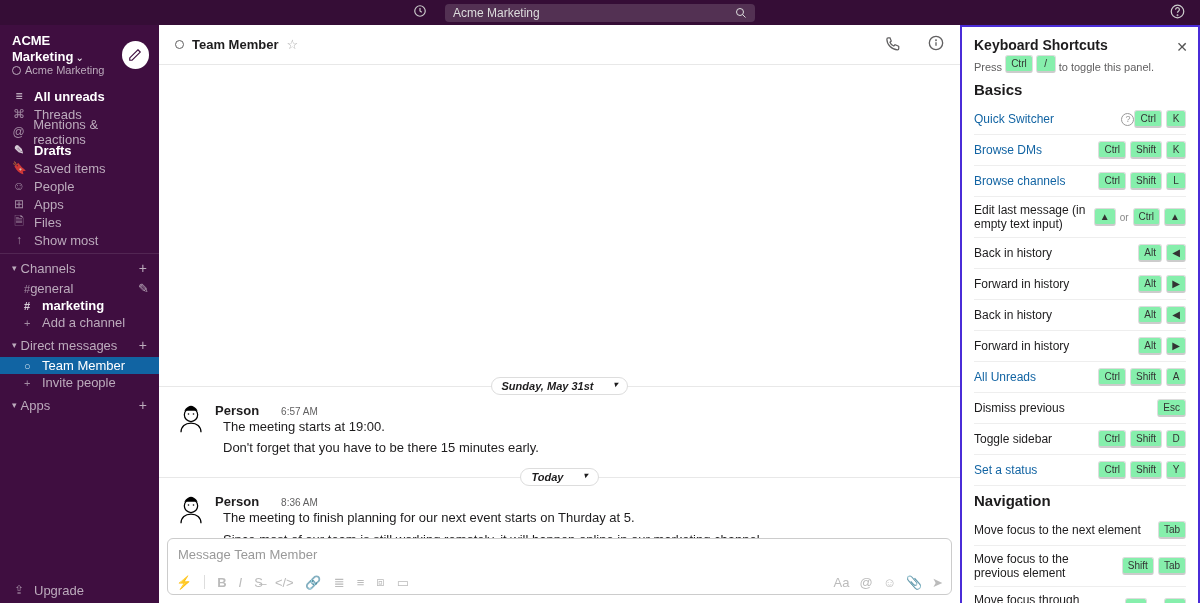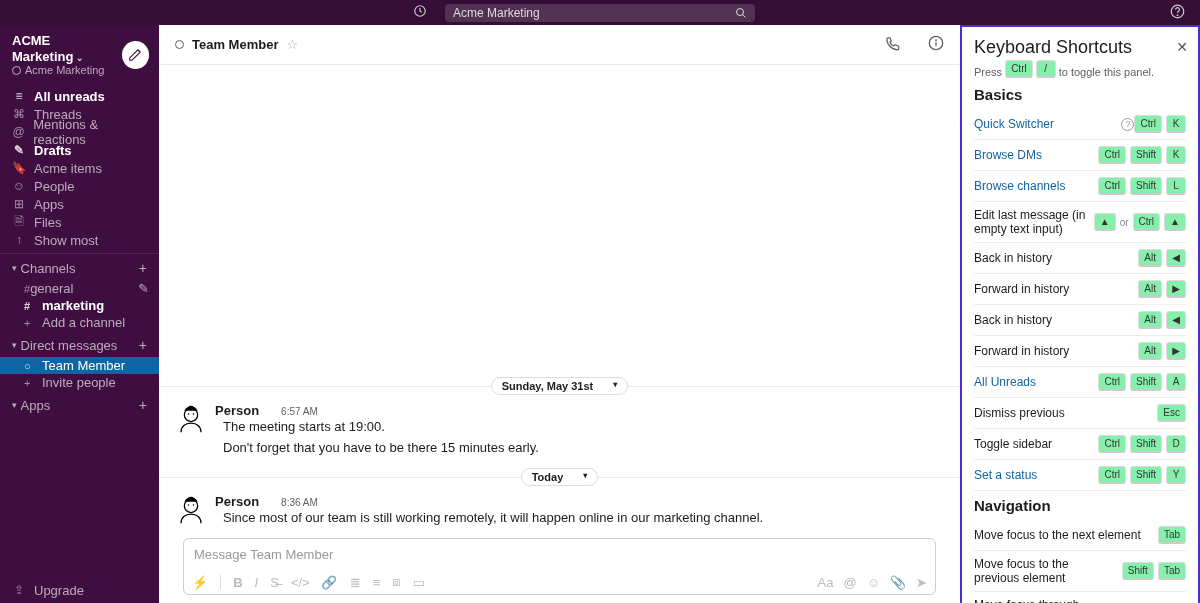--- a/index.html
+++ b/index.html
@@ -46,45 +46,45 @@
   .chan-header { height: 40px; border-bottom:1px solid #e8e8e8; display:flex; align-items:center; padding: 0 16px; gap:8px;}
   .chan-header .presence { width:9px; height:9px; border:1.5px solid #616061; border-radius:50%;}
   .chan-header .name { font-weight:700;}
   .chan-header .star { color:#aaa; font-size:13px;}
   .chan-header .spacer{flex:1;}
   .chan-header .hicon { color:#616061; margin-left:20px; font-size:15px;}
   
   .messages { flex:1; overflow:hidden; position:relative;}
   .divider { display:flex; align-items:center; justify-content:center; position:relative; height:26px;}
   .divider::before { content:''; position:absolute; left:0; right:0; top:50%; border-top:1px solid #e8e8e8;}
-  .divider .pill { position:relative; background:#fff; border:1px solid #ddd; border-radius:12px; padding:2px 10px; font-size:11px; font-weight:700; color:#1d1c1d; display:flex; gap:20px;}
+  .divider .pill { position:relative; background:#fff; border:1px solid #ddd; border-radius:12px; padding:2px 10px; font-size:11px; font-weight:700; color:#1d1c1d; display:flex; gap:20px;font-style:italic;}
   .pill .dc{font-size:8px;}
   
   .msg { display:flex; padding: 4px 16px; gap:8px;}
   .avatar { width:32px; height:32px; border-radius:4px; background:#fff; flex-shrink:0; display:flex; align-items:center; justify-content:center;}
   .avatar svg { width:30px; height:30px;}
   .msg-head { display:flex; align-items:baseline; gap:22px;}
   .msg-head .author{font-weight:700; font-size:13px;}
   .msg-head .time{color:#616061; font-size:10px;}
   .msg-body { font-size:13px; line-height:1.4;margin-left:8px;}
   .msg-body p{margin-bottom:3px;}
   
-  .composer-wrap { padding: 0 24px 8px;}
+  .composer-wrap { padding: 0 8px 8px;}
   .composer { border:1px solid #ccc; border-radius:6px;}
   .composer .input { padding:8px 10px; color:#999; font-size:13px;}
   .composer .toolbar { display:flex; align-items:center; padding:4px 8px; gap:12px; color:#bbb; font-size:13px;}
   .composer .toolbar .left{display:flex; gap:12px; align-items:center;}
   .composer .toolbar .sep{width:1px; height:14px; background:#ddd;}
   .composer .toolbar .right{margin-left:auto; display:flex; gap:10px; align-items:center;}
   .bolt{color:#666; font-weight:700;}
   
   
   .panel { width: 240px; border:2px solid #4a2cd8; border-bottom:none; background:#fff; overflow-y:auto; padding:10px 12px 0; position:relative;}
   .panel::-webkit-scrollbar{display:none;}
-  .panel .ptitle{font-weight:400; font-size:18px;}
+  .panel .ptitle{font-weight:700; font-size:14px;}
   .panel .psub{font-size:11px; color:#616061; margin:2px 0 8px; display:flex; align-items:flex-end; gap:3px;}
   .panel .close{position:absolute; right:10px; top:12px; color:#555; cursor:pointer; font-size:14px;}
   .panel h3{font-size:15px; font-weight:800; margin:6px 0 6px;}
   .row { display:flex; justify-content:space-between; align-items:center; padding:6px 0; border-bottom:1px solid #eee;}
   .row:last-child{border-bottom:none;}
   .row .label{font-size:12px; flex:1; padding-right:6px;}
   .row .label.link{color:#1264a3;}
   .keys{display:flex; gap:4px; align-items:center; flex-shrink:0;}
   .kbd{display:inline-flex; align-items:center; justify-content:center; min-width:20px; height:18px; padding:0 5px; background:#86efac; border:1px solid #ddd; border-bottom:2px solid #ccc; border-radius:3px; font-size:10px; color:#333; font-family:inherit;}
   .kor{font-size:10px; color:#888;}
@@ -141,21 +141,21 @@
       <div class="side-item">
           <span class="ico">@</span>
           <span>Mentions &amp; reactions</span>
         </div>
       <div class="side-item bold">
           <span class="ico">✎</span>
           <span>Drafts</span>
         </div>
       <div class="side-item">
           <span class="ico">🔖</span>
-          <span>Acme items</span>
+          <span>Saved items</span>
         </div>
       <div class="side-item">
           <span class="ico">☺</span>
           <span>People</span>
         </div>
       <div class="side-item">
           <span class="ico">⊞</span>
           <span>Apps</span>
         </div>
       <div class="side-item">
@@ -283,20 +283,21 @@
               <circle cx="21" cy="12" r="1" fill="#000"></circle>
               <path d="M10 8c2-4 6-6 8-6s6 2 8 6" fill="#000"></path>
             </svg>
           </div>
         <div class="msg-content">
           <div class="msg-head">
               <span class="author">Person</span>
               <span class="time">8:36 AM</span>
             </div>
           <div class="msg-body">
+              <p>The meeting to finish planning for our next event starts on Thurday at 5.</p>
               <p>Since most of our team is still working remotely, it will happen online in our marketing channel.</p>
             </div>
         </div>
       </div>
     </div>
 
     <div class="composer-wrap">
       <div class="composer">
         <div class="input">Message Team Member</div>
         <div class="toolbar">

